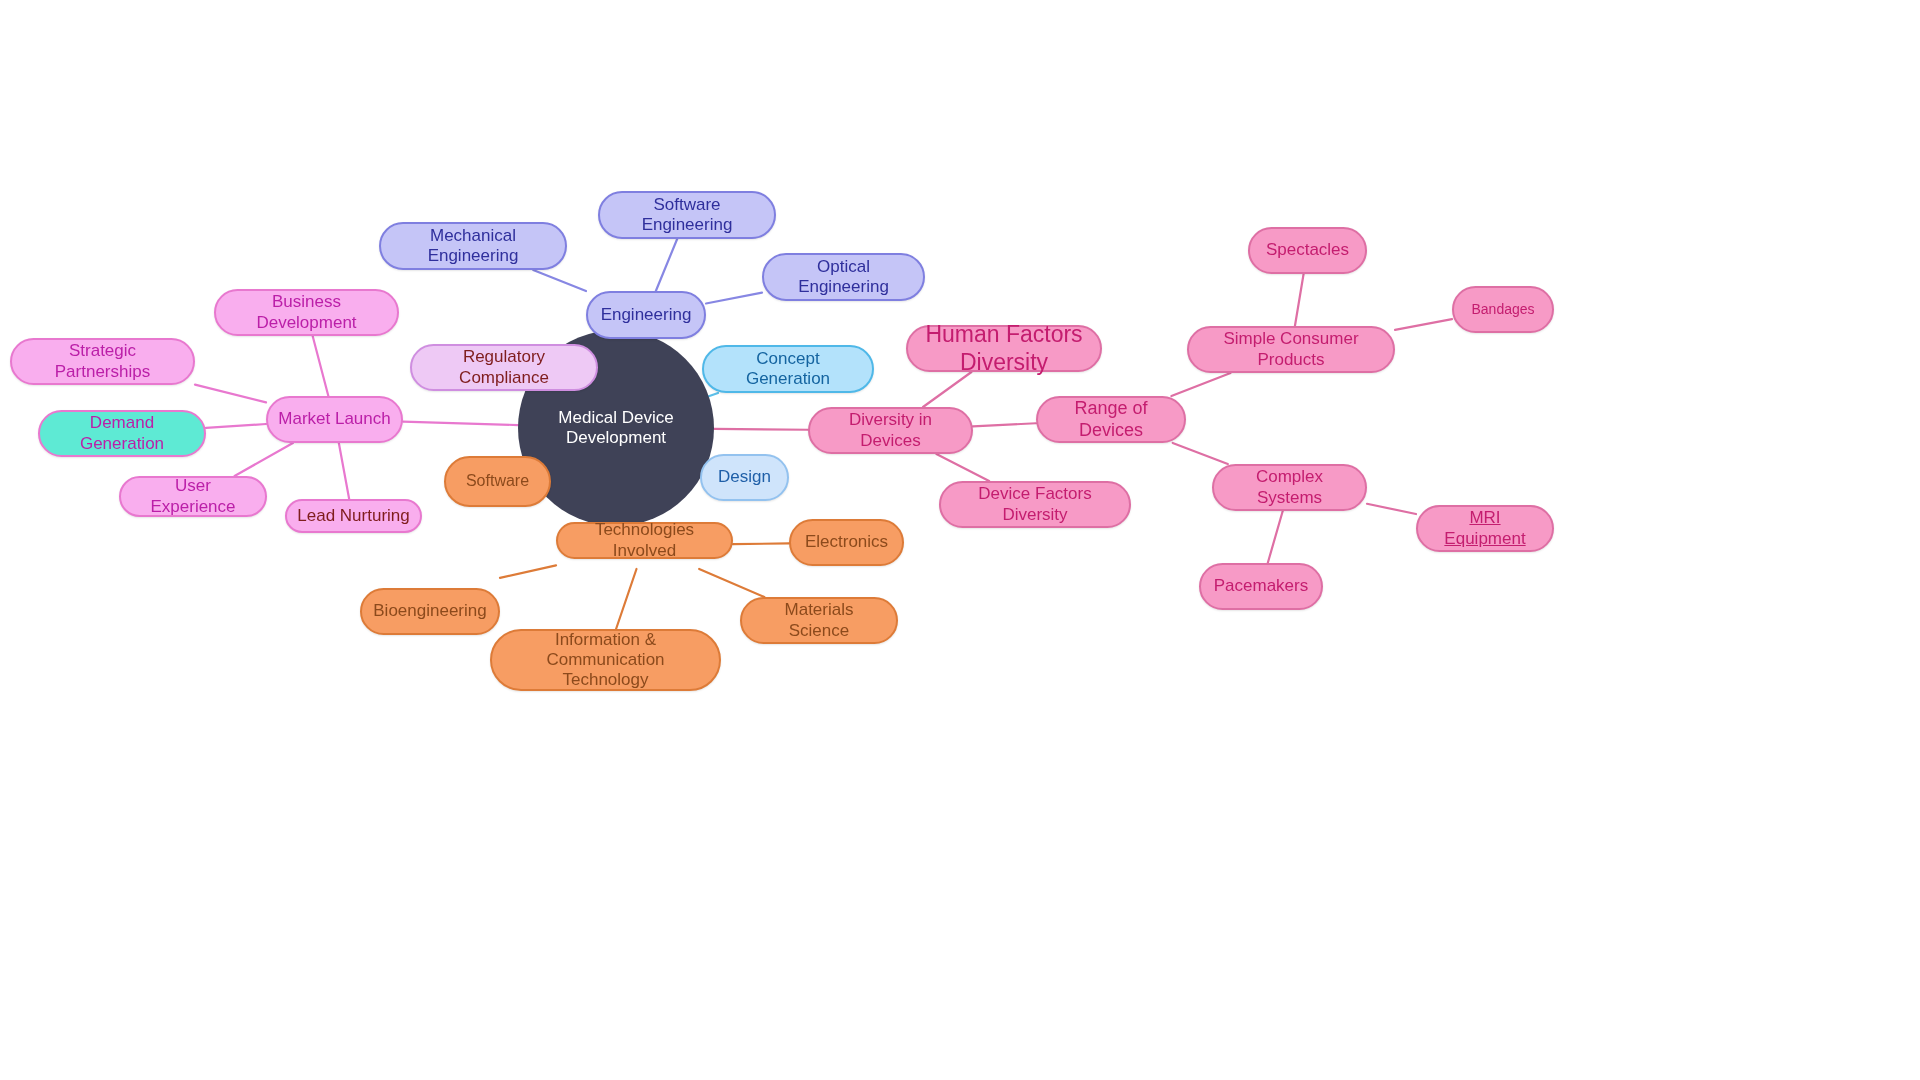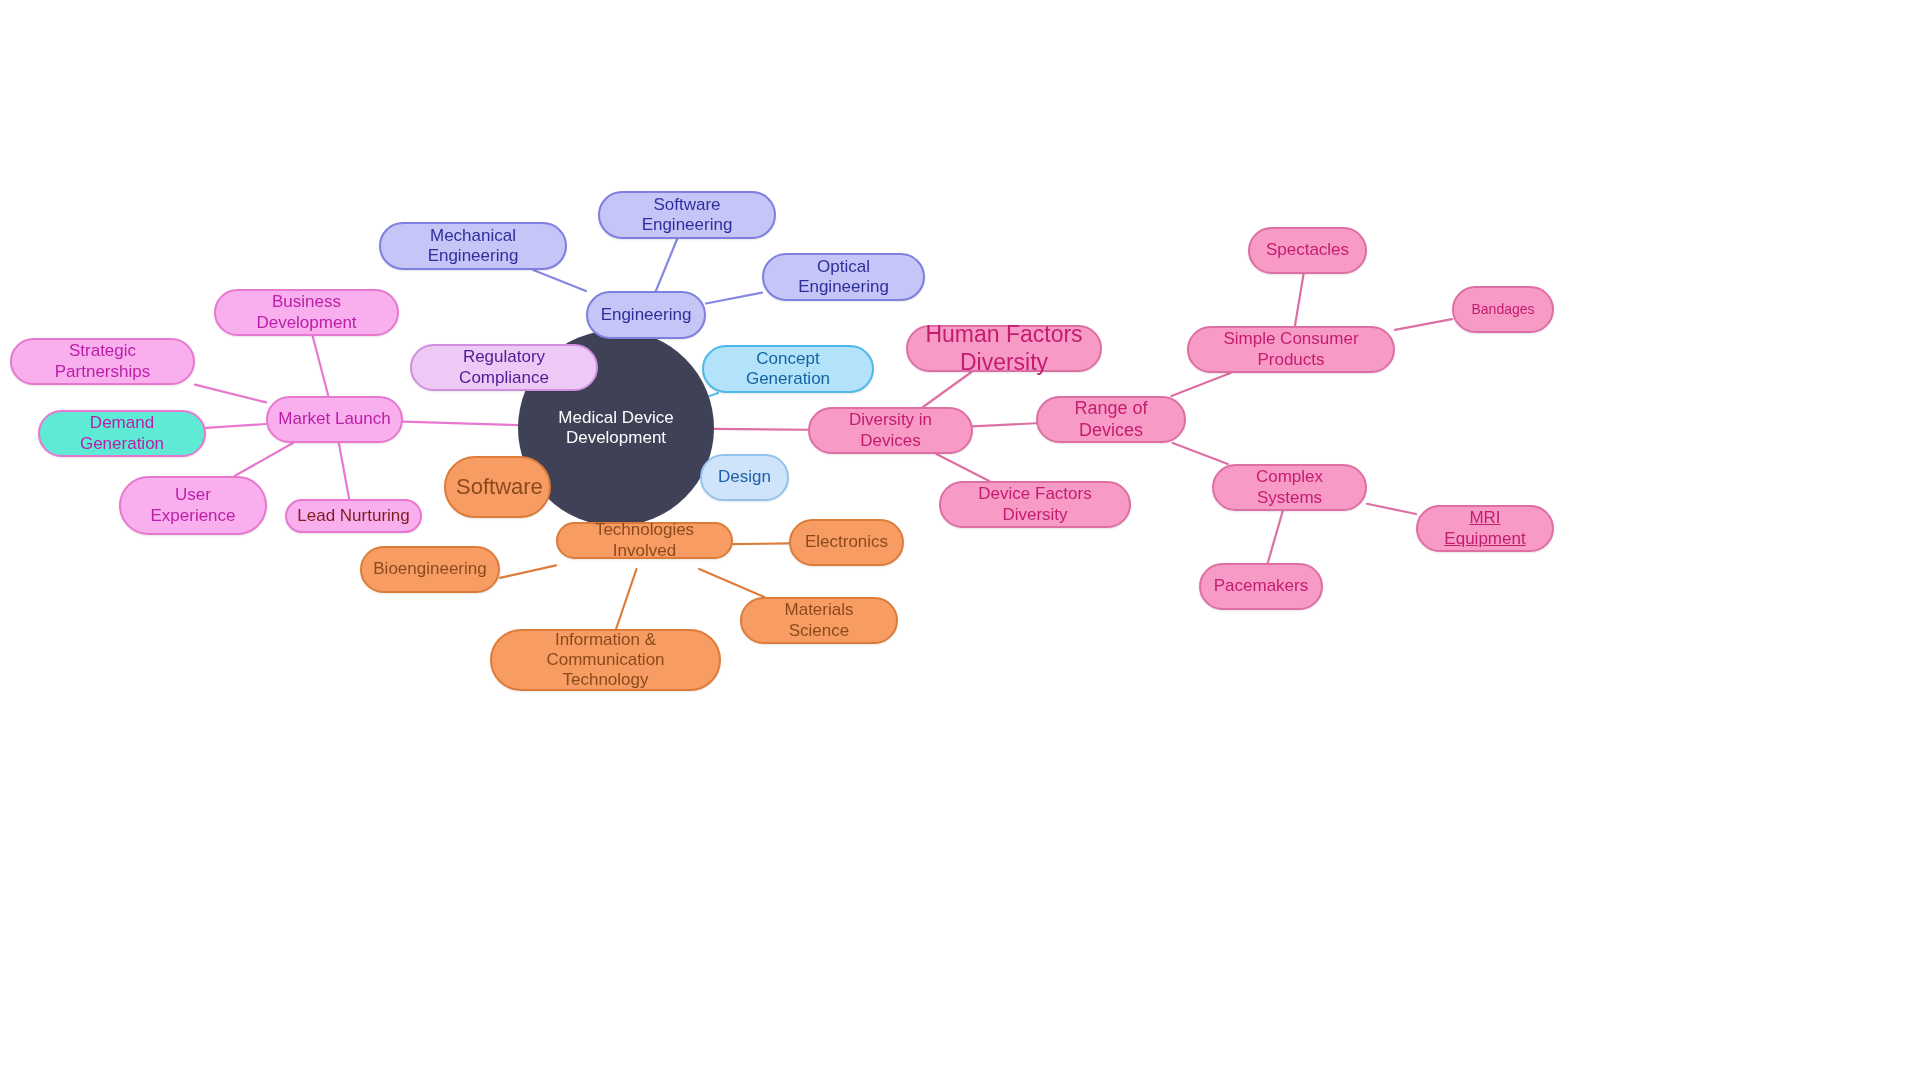--- a/index.html
+++ b/index.html
@@ -87,32 +87,32 @@
       <line x1="1367" y1="503.7531969309463" x2="1416" y2="514.0294117647059" stroke="#de6fa4" stroke-width="2.2" stroke-linecap="round"></line>
       <line x1="1282.7348484848485" y1="511" x2="1267.7651515151515" y2="563" stroke="#de6fa4" stroke-width="2.2" stroke-linecap="round"></line>
     </svg>
 <div class="node node-root" style="left: 518px; top: 330px; width: 196px; height: 196px; background: rgb(63, 66, 87); border-color: transparent; color: rgb(255, 255, 255); font-size: 17px;"><span class="node-label">Medical Device Development</span></div>
     <div class="node" style="left: 586px; top: 291px; width: 120px; height: 48px; background: rgb(197, 197, 247); border-color: rgb(127, 127, 224); color: rgb(47, 47, 156); font-size: 17px;"><span class="node-label">Engineering</span></div>
     <div class="node" style="left: 379px; top: 222px; width: 188px; height: 48px; background: rgb(197, 197, 247); border-color: rgb(127, 127, 224); color: rgb(47, 47, 156); font-size: 17px;"><span class="node-label">Mechanical Engineering</span></div>
     <div class="node" style="left: 598px; top: 191px; width: 178px; height: 48px; background: rgb(197, 197, 247); border-color: rgb(127, 127, 224); color: rgb(47, 47, 156); font-size: 17px;"><span class="node-label">Software Engineering</span></div>
     <div class="node" style="left: 762px; top: 253px; width: 163px; height: 48px; background: rgb(197, 197, 247); border-color: rgb(127, 127, 224); color: rgb(47, 47, 156); font-size: 17px;"><span class="node-label">Optical Engineering</span></div>
     <div class="node" style="left: 702px; top: 345px; width: 172px; height: 48px; background: rgb(179, 226, 251); border-color: rgb(79, 184, 232); color: rgb(20, 100, 160); font-size: 17px;"><span class="node-label">Concept Generation</span></div>
     <div class="node" style="left: 700px; top: 454px; width: 89px; height: 47px; background: rgb(207, 228, 251); border-color: rgb(147, 194, 239); color: rgb(31, 95, 168); font-size: 17px;"><span class="node-label">Design</span></div>
-    <div class="node" style="left: 410px; top: 344px; width: 188px; height: 47px; background: rgb(238, 201, 245); border-color: rgb(207, 142, 224); color: #4c1d95; font-size: 17px;"><span class="node-label">Regulatory Compliance</span></div>
+    <div class="node" style="left: 410px; top: 344px; width: 188px; height: 47px; background: rgb(238, 201, 245); border-color: rgb(207, 142, 224); color: #7f1d1d; font-size: 17px;"><span class="node-label">Regulatory Compliance</span></div>
     <div class="node" style="left: 266px; top: 396px; width: 137px; height: 47px; background: rgb(249, 174, 238); border-color: rgb(232, 120, 207); color: rgb(187, 31, 168); font-size: 17px;"><span class="node-label">Market Launch</span></div>
     <div class="node" style="left: 214px; top: 289px; width: 185px; height: 47px; background: rgb(249, 174, 238); border-color: rgb(232, 120, 207); color: rgb(187, 31, 168); font-size: 17px;"><span class="node-label">Business Development</span></div>
     <div class="node" style="left: 10px; top: 338px; width: 185px; height: 47px; background: rgb(249, 174, 238); border-color: rgb(232, 120, 207); color: rgb(187, 31, 168); font-size: 17px;"><span class="node-label">Strategic Partnerships</span></div>
     <div class="node" style="left: 38px; top: 410px; width: 168px; height: 47px; background: #5eead4; border-color: rgb(232, 120, 207); color: rgb(187, 31, 168); font-size: 17px;"><span class="node-label">Demand Generation</span></div>
-    <div class="node" style="left: 119px; top: 476px; width: 148px; height: 59px; background: rgb(249, 174, 238); border-color: rgb(232, 120, 207); color: rgb(187, 31, 168); font-size: 17px; text-align: center;"><span class="node-label">User Experience</span></div>
+    <div class="node" style="left: 119px; top: 476px; width: 148px; height: 41px; background: rgb(249, 174, 238); border-color: rgb(232, 120, 207); color: rgb(187, 31, 168); font-size: 17px; text-align: center;"><span class="node-label">User Experience</span></div>
     <div class="node" style="left: 285px; top: 499px; width: 137px; height: 34px; background: rgb(249, 174, 238); border-color: rgb(232, 120, 207); color: #7f1d1d; font-size: 17px;"><span class="node-label">Lead Nurturing</span></div>
-    <div class="node" style="left: 444px; top: 456px; width: 107px; height: 62px; background: rgb(247, 157, 99); border-color: rgb(221, 123, 56); color: rgb(140, 74, 28); font-size: 22px; align-items: center;"><span class="node-label">Software</span></div>
+    <div class="node" style="left: 444px; top: 456px; width: 107px; height: 51px; background: rgb(247, 157, 99); border-color: rgb(221, 123, 56); color: rgb(140, 74, 28); font-size: 16px; align-items: center;"><span class="node-label">Software</span></div>
     <div class="node" style="left: 556px; top: 522px; width: 177px; height: 37px; background: rgb(247, 157, 99); border-color: rgb(221, 123, 56); color: rgb(140, 74, 28); font-size: 17px;"><span class="node-label">Technologies Involved</span></div>
     <div class="node" style="left: 789px; top: 519px; width: 115px; height: 47px; background: rgb(247, 157, 99); border-color: rgb(221, 123, 56); color: rgb(140, 74, 28); font-size: 17px;"><span class="node-label">Electronics</span></div>
     <div class="node" style="left: 740px; top: 597px; width: 158px; height: 47px; background: rgb(247, 157, 99); border-color: rgb(221, 123, 56); color: rgb(140, 74, 28); font-size: 17px;"><span class="node-label">Materials Science</span></div>
-    <div class="node" style="left: 360px; top: 546px; width: 140px; height: 47px; background: rgb(247, 157, 99); border-color: rgb(221, 123, 56); color: rgb(140, 74, 28); font-size: 17px;"><span class="node-label">Bioengineering</span></div>
+    <div class="node" style="left: 360px; top: 588px; width: 140px; height: 47px; background: rgb(247, 157, 99); border-color: rgb(221, 123, 56); color: rgb(140, 74, 28); font-size: 17px;"><span class="node-label">Bioengineering</span></div>
     <div class="node" style="left: 490px; top: 629px; width: 231px; height: 62px; background: rgb(247, 157, 99); border-color: rgb(221, 123, 56); color: rgb(140, 74, 28); font-size: 17px;"><span class="node-label">Information &amp; Communication
 Technology</span></div>
     <div class="node" style="left: 808px; top: 407px; width: 165px; height: 47px; background: rgb(247, 154, 198); border-color: rgb(222, 111, 164); color: rgb(196, 29, 111); font-size: 17px;"><span class="node-label">Diversity in Devices</span></div>
     <div class="node" style="left: 906px; top: 325px; width: 196px; height: 47px; background: rgb(247, 154, 198); border-color: rgb(222, 111, 164); color: rgb(196, 29, 111); font-size: 23px;"><span class="node-label">Human Factors Diversity</span></div>
     <div class="node" style="left: 939px; top: 481px; width: 192px; height: 47px; background: rgb(247, 154, 198); border-color: rgb(222, 111, 164); color: rgb(196, 29, 111); font-size: 17px;"><span class="node-label">Device Factors Diversity</span></div>
     <div class="node" style="left: 1036px; top: 396px; width: 150px; height: 47px; background: rgb(247, 154, 198); border-color: rgb(222, 111, 164); color: rgb(196, 29, 111); font-size: 18px;"><span class="node-label">Range of Devices</span></div>
     <div class="node" style="left: 1187px; top: 326px; width: 208px; height: 47px; background: rgb(247, 154, 198); border-color: rgb(222, 111, 164); color: rgb(196, 29, 111); font-size: 17px;"><span class="node-label">Simple Consumer Products</span></div>
     <div class="node" style="left: 1248px; top: 227px; width: 119px; height: 47px; background: rgb(247, 154, 198); border-color: rgb(222, 111, 164); color: rgb(196, 29, 111); font-size: 17px;"><span class="node-label">Spectacles</span></div>
     <div class="node" style="left: 1452px; top: 286px; width: 102px; height: 47px; background: rgb(247, 154, 198); border-color: rgb(222, 111, 164); color: rgb(196, 29, 111); font-size: 14px;"><span class="node-label">Bandages</span></div>
     <div class="node" style="left: 1212px; top: 464px; width: 155px; height: 47px; background: rgb(247, 154, 198); border-color: rgb(222, 111, 164); color: rgb(196, 29, 111); font-size: 17px;"><span class="node-label">Complex Systems</span></div>

